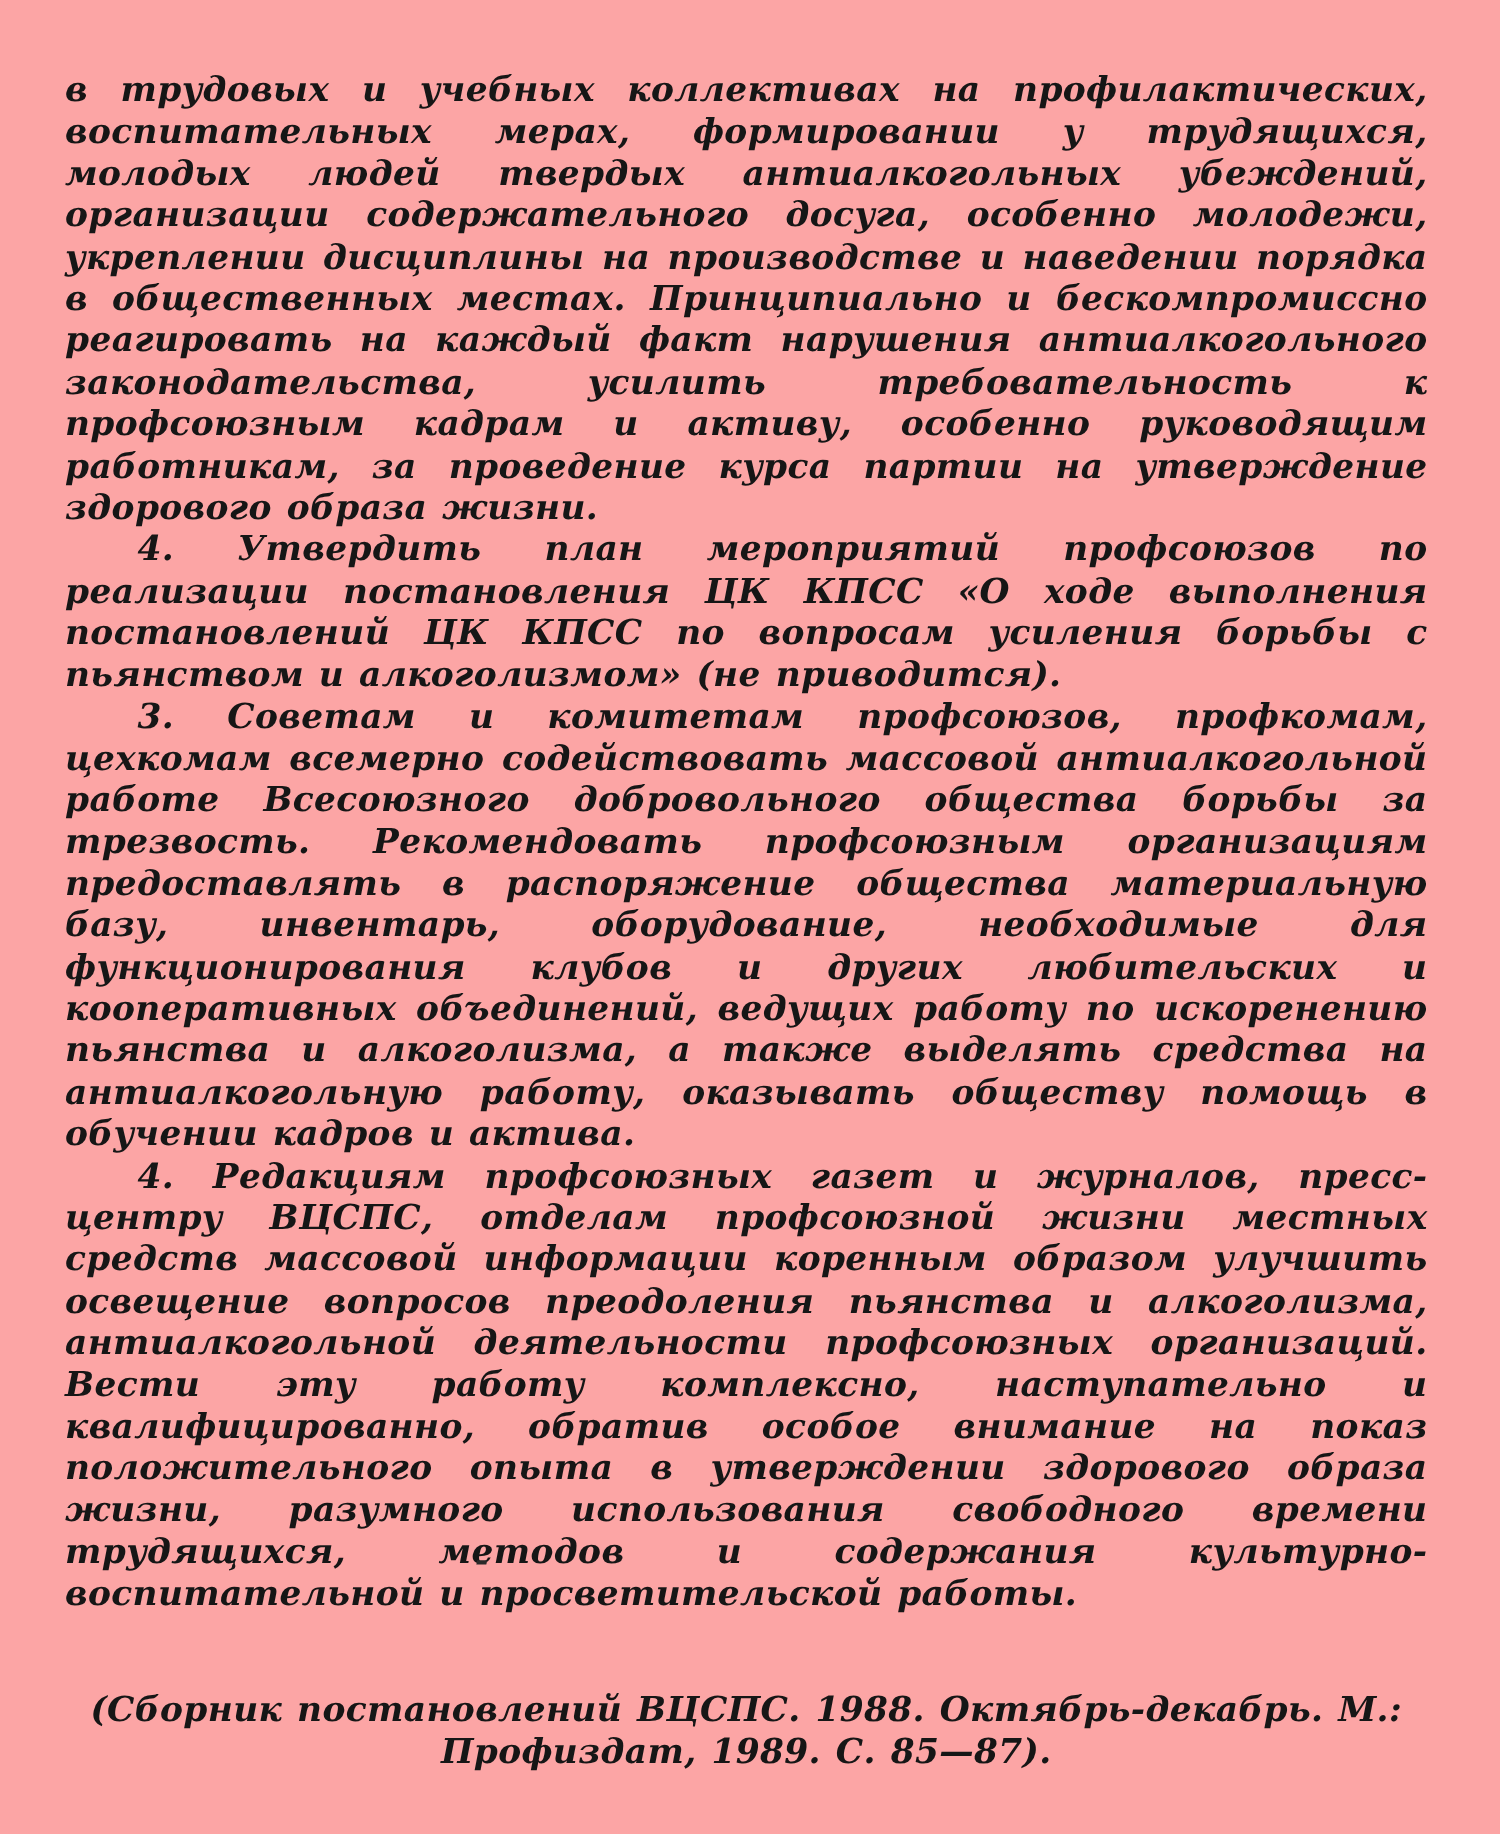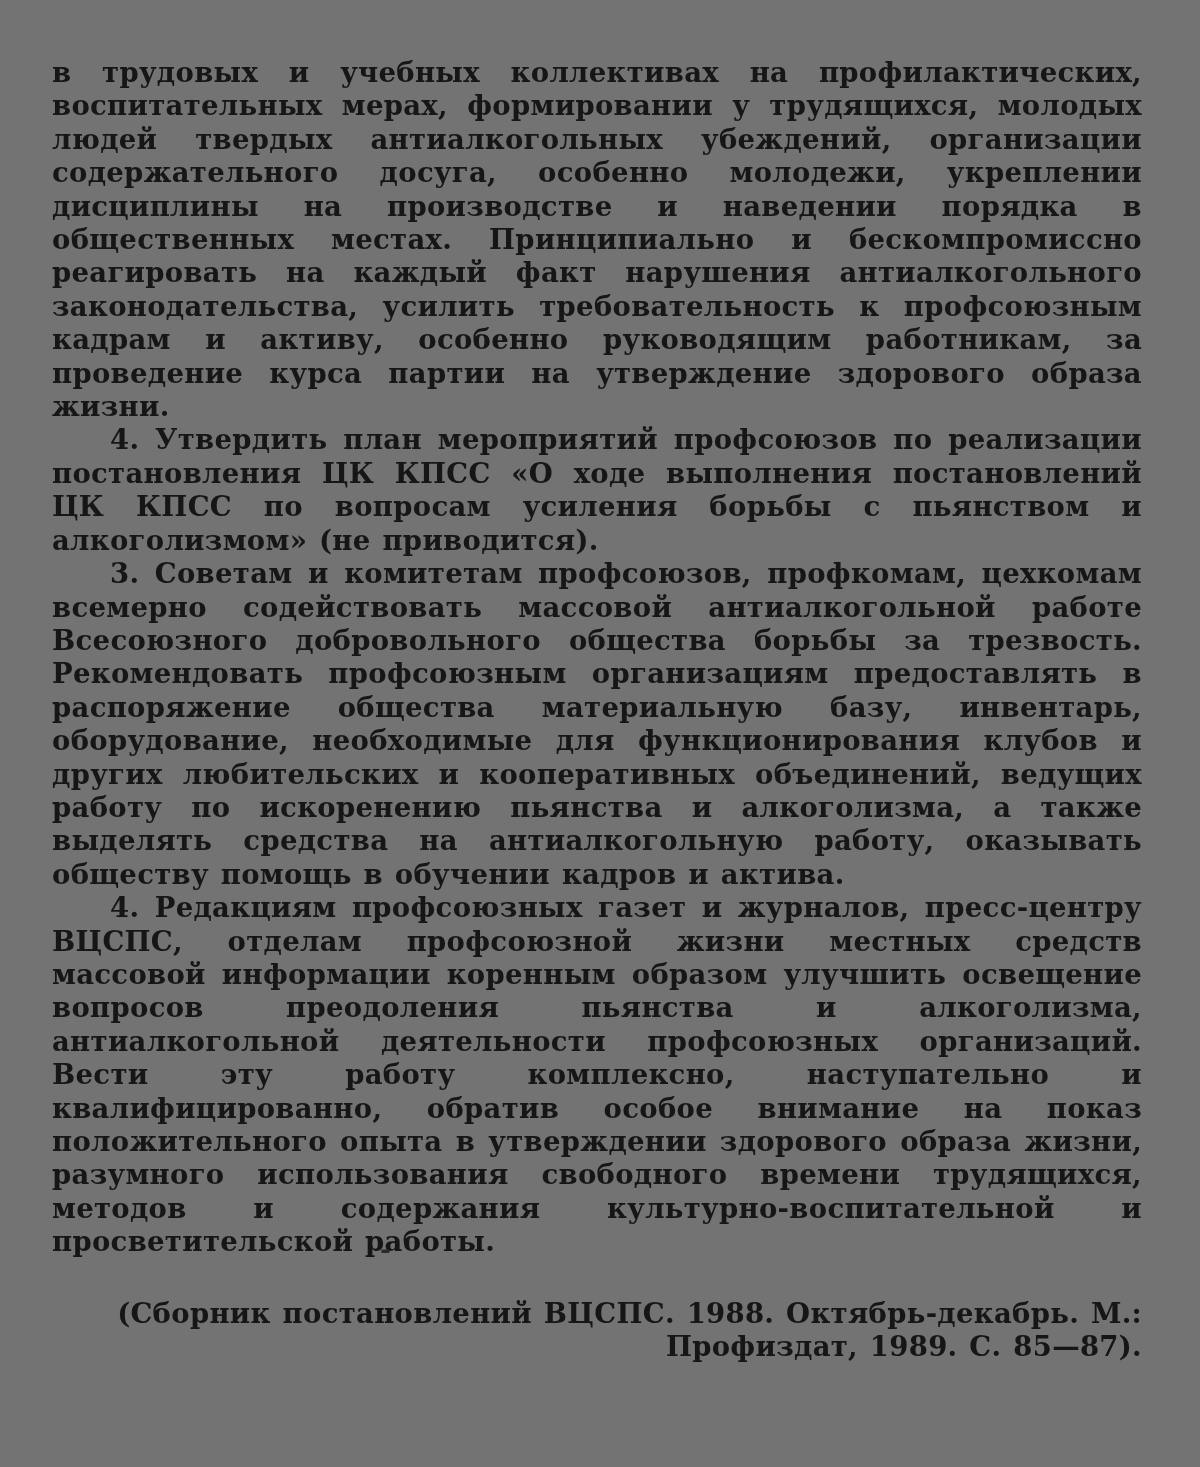--- a/index.html
+++ b/index.html
@@ -7,42 +7,43 @@
     body {
       width: 1200px;
       height: 1467px;
       position: relative;
       font-family: "DejaVu Serif", "Liberation Serif", serif;
       overflow: hidden;
     }
     .page {
       position: absolute;
       inset: 0;
-      background: #737373;
+      background: #fca5a5;
       color: #161616;
+      font-style: italic;
     }
     .text-block {
       position: absolute;
       left: 52px;
       top: 56px;
       width: 1090px;
     }
     .para {
       font-size: 27.5px;
       line-height: 33.4px;
       font-weight: 700;
       text-align: justify;
       letter-spacing: 0.3px;
       word-spacing: 2px;
       color: #161616;
     }
     .para.indent { text-indent: 58px; }
     .para.citation {
-      margin-top: 38px;
-      text-align: right;
+      margin-top: 60px;
+      text-align: center;
     }
     .page-mark {
       position: absolute;
       left: 380px;
       top: 1236px;
       font-size: 26px;
       font-weight: 700;
       color: #2a2a2a;
       line-height: 1;
     }

